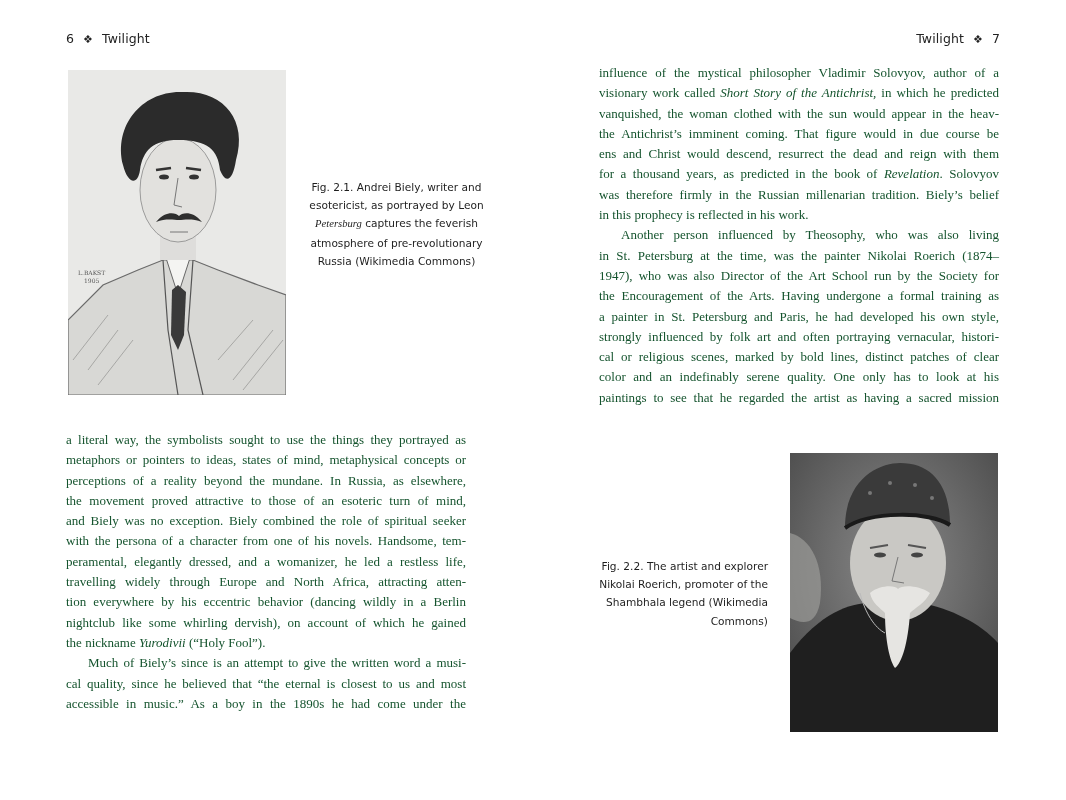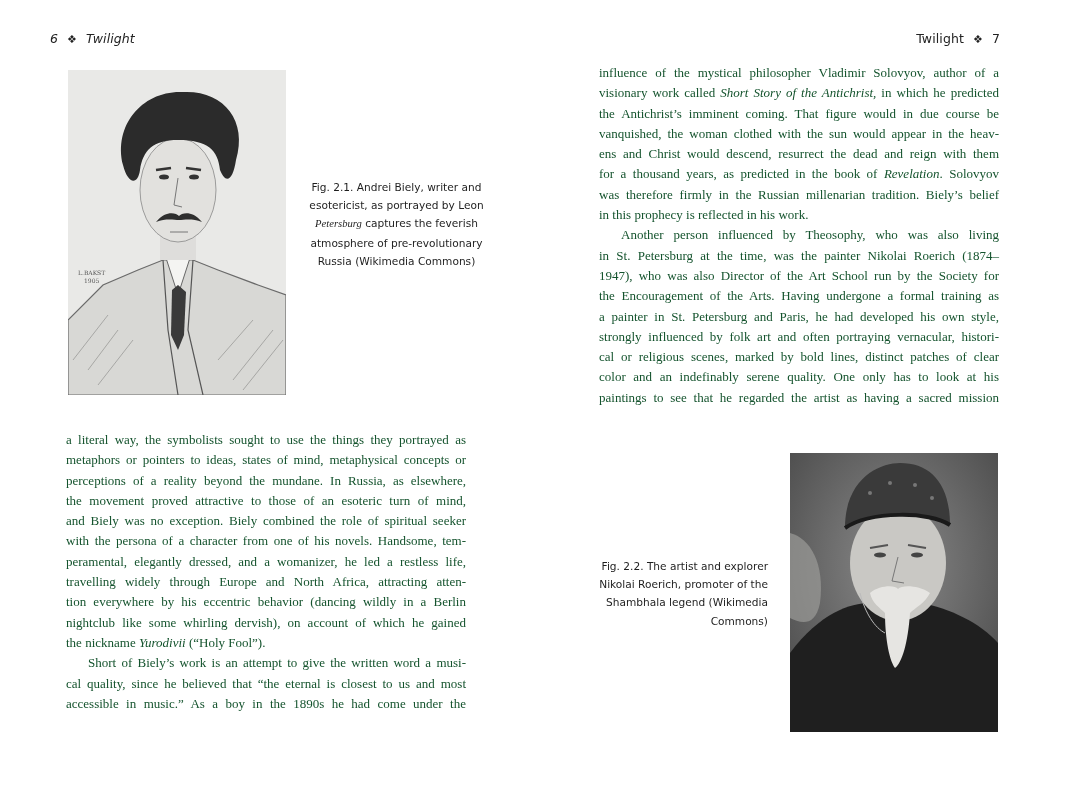--- a/index.html
+++ b/index.html
@@ -1,19 +1,19 @@
 <!DOCTYPE html>
 <html><head>
 <meta charset="utf-8">
 <style>
   html,body{margin:0;padding:0;background:#ffffff;}
   body{width:1066px;height:800px;position:relative;overflow:hidden;color:#1e1e1e;}
   .runhead{position:absolute;top:31px;font-family:"DejaVu Sans",sans-serif;font-size:12.5px;color:#222;letter-spacing:0.1px;}
   .runhead .orn{display:inline-block;margin:0 9px;font-size:11px;}
-  #rh-left{left:50px;font-style:italic;}
+  #rh-left{left:66px;}
   #rh-right{right:66px;}
   .body-text{position:absolute;font-family:"Liberation Serif","DejaVu Serif",serif;font-size:13px;line-height:20.3px;color:#14532d;text-align:justify;}
   .body-text .line{display:block;text-align:justify;text-align-last:justify;white-space:nowrap;height:20.3px;}
   .body-text .line.last{text-align-last:left;}
   .body-text .indent{padding-left:22px;}
   #left-text{left:66px;top:430px;width:400px;}
   #right-text{left:599px;top:63px;width:400px;}
   .caption{position:absolute;font-family:"DejaVu Sans",sans-serif;font-size:10.6px;line-height:18.2px;color:#1e1e1e;}
   #cap1{left:309px;top:178px;width:175px;text-align:center;}
   #cap2{left:596px;top:557px;width:172px;text-align:right;}
@@ -81,34 +81,34 @@
     <span class="line">metaphors or pointers to ideas, states of mind, metaphysical concepts or</span>
     <span class="line">perceptions of a reality beyond the mundane. In Russia, as elsewhere,</span>
     <span class="line">the movement proved attractive to those of an esoteric turn of mind,</span>
     <span class="line">and Biely was no exception. Biely combined the role of spiritual seeker</span>
     <span class="line">with the persona of a character from one of his novels. Handsome, tem-</span>
     <span class="line">peramental, elegantly dressed, and a womanizer, he led a restless life,</span>
     <span class="line">travelling widely through Europe and North Africa, attracting atten-</span>
     <span class="line">tion everywhere by his eccentric behavior (dancing wildly in a Berlin</span>
     <span class="line">nightclub like some whirling dervish), on account of which he gained</span>
     <span class="line last">the nickname <em>Yurodivii</em> (“Holy Fool”).</span>
-    <span class="line indent">Short of Biely’s work is an attempt to give the written word a musi-</span>
+    <span class="line indent">Much of Biely’s since is an attempt to give the written word a musi-</span>
     <span class="line">cal quality, since he believed that “the eternal is closest to us and most</span>
     <span class="line">accessible in music.” As a boy in the 1890s he had come under the</span>
   </div>
 
 <div id="rh-right" class="runhead">
   <span>Twilight</span><span class="orn">❖</span><span>7</span>
 </div>
 
 <div id="right-text" class="body-text">
     <span class="line">influence of the mystical philosopher Vladimir Solovyov, author of a</span>
     <span class="line">visionary work called <em>Short Story of the Antichrist,</em> in which he predicted</span>
+    <span class="line">vanquished, the woman clothed with the sun would appear in the heav-</span>
     <span class="line">the Antichrist’s imminent coming. That figure would in due course be</span>
-    <span class="line">vanquished, the woman clothed with the sun would appear in the heav-</span>
     <span class="line">ens and Christ would descend, resurrect the dead and reign with them</span>
     <span class="line">for a thousand years, as predicted in the book of <em>Revelation</em>. Solovyov</span>
     <span class="line">was therefore firmly in the Russian millenarian tradition. Biely’s belief</span>
     <span class="line last">in this prophecy is reflected in his work.</span>
     <span class="line indent">Another person influenced by Theosophy, who was also living</span>
     <span class="line">in St. Petersburg at the time, was the painter Nikolai Roerich (1874–</span>
     <span class="line">1947), who was also Director of the Art School run by the Society for</span>
     <span class="line">the Encouragement of the Arts. Having undergone a formal training as</span>
     <span class="line">a painter in St. Petersburg and Paris, he had developed his own style,</span>
     <span class="line">strongly influenced by folk art and often portraying vernacular, histori-</span>

